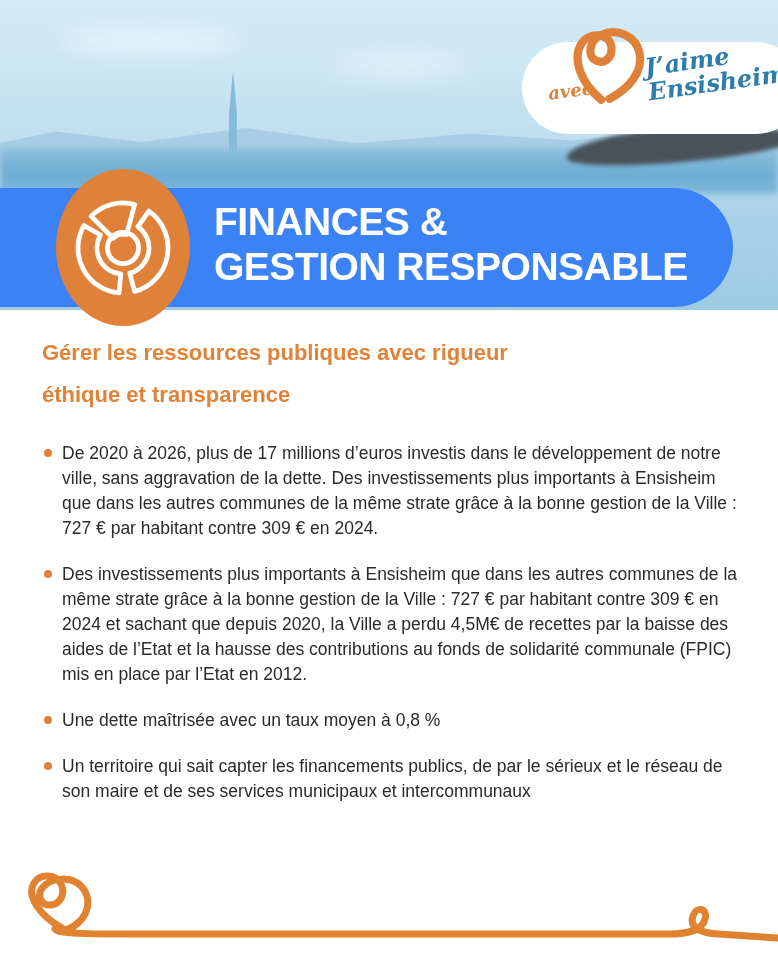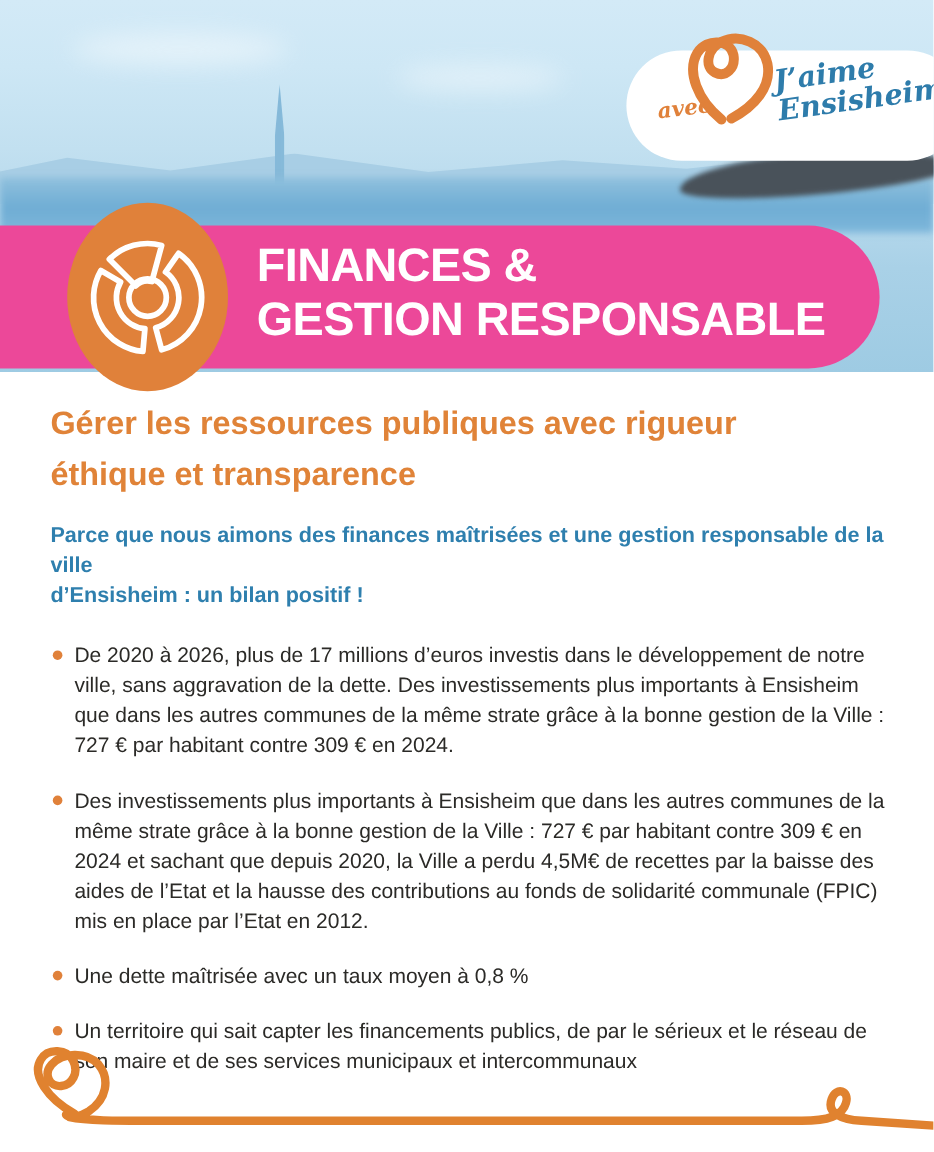--- a/index.html
+++ b/index.html
@@ -59,36 +59,36 @@
     white-space:pre-line;
   }
   .badge-name {
     position:absolute; left:40px; top:84px;
     font-size:25px; font-weight:bold; color:#2F7BA6; letter-spacing:.5px;
     white-space:nowrap;
   }
   
   .banner {
     position:absolute; left:0; top:188px; width:733px; height:119px;
-    background:#ec4899; border-radius:0 60px 60px 0;
+    background:#3b82f6; border-radius:0 60px 60px 0;
   }
   .banner-title {
     position:absolute; left:214px; top:11px;
     color:#ffffff; font-weight:bold; font-size:39px; line-height:45px;
     letter-spacing:-.5px; white-space:pre-line;
   }
   .chart-disc {
     position:absolute; left:56px; top:169px; width:134px; height:157px;
     background:#E0813A; border-radius:50%;
     display:flex; align-items:center; justify-content:center;
   }
   
   .content { position:absolute; left:42px; top:332px; width:700px; }
   .h1 {
-    color:#E08338; font-weight:bold; font-size:27px; line-height:42px;
+    color:#E08338; font-weight:bold; font-size:22px; line-height:42px;
     white-space:pre-line;
   }
   .intro {
     margin-top:18px;
     color:#2E7FAE; font-weight:bold; font-size:18px; line-height:25px;
     white-space:pre-line;
   }
   .bullets { margin-top:25px; list-style:none; }
   .bullets li {
     position:relative; padding-left:20px; margin-bottom:21px;
@@ -134,22 +134,20 @@
       <path d="M 55.5 111.8 A 52 52 0 0 1 15.0 34.0 L 34.0 45.0 A 30 30 0 0 0 57.4 89.9 Z"></path>
       <path d="M 23.2 23.2 A 52 52 0 0 1 73.5 9.8 L 64.1 44.5 A 16 16 0 0 0 48.7 48.7 Z"></path>
       <circle cx="60" cy="60" r="18"></circle>
     </g>
   </svg>
 </div>
 
 <div class="content">
   <div class="h1">Gérer les ressources publiques avec rigueur
 éthique et transparence</div>
-  <div class="intro">Parce que nous aimons des finances maîtrisées et une gestion responsable de la ville
-d’Ensisheim : un bilan positif !</div>
   <ul class="bullets">
 
 
       <li>De 2020 à 2026, plus de 17 millions d’euros investis dans le développement de notre ville, sans aggravation de la dette. Des investissements plus importants à Ensisheim que dans les autres communes de la même strate grâce à la bonne gestion de la Ville : 727 € par habitant contre 309 € en 2024.</li>
 
       <li>Des investissements plus importants à Ensisheim que dans les autres communes de la même strate grâce à la bonne gestion de la Ville : 727 € par habitant contre 309 € en 2024 et sachant que depuis 2020, la Ville a perdu 4,5M€ de recettes par la baisse des aides de l’Etat et la hausse des contributions au fonds de solidarité communale (FPIC) mis en place par l’Etat en 2012.</li>
 
       <li>Une dette maîtrisée avec un taux moyen à 0,8 %</li>
 
       <li>Un territoire qui sait capter les financements publics, de par le sérieux et le réseau de son maire et de ses services municipaux et intercommunaux</li>

